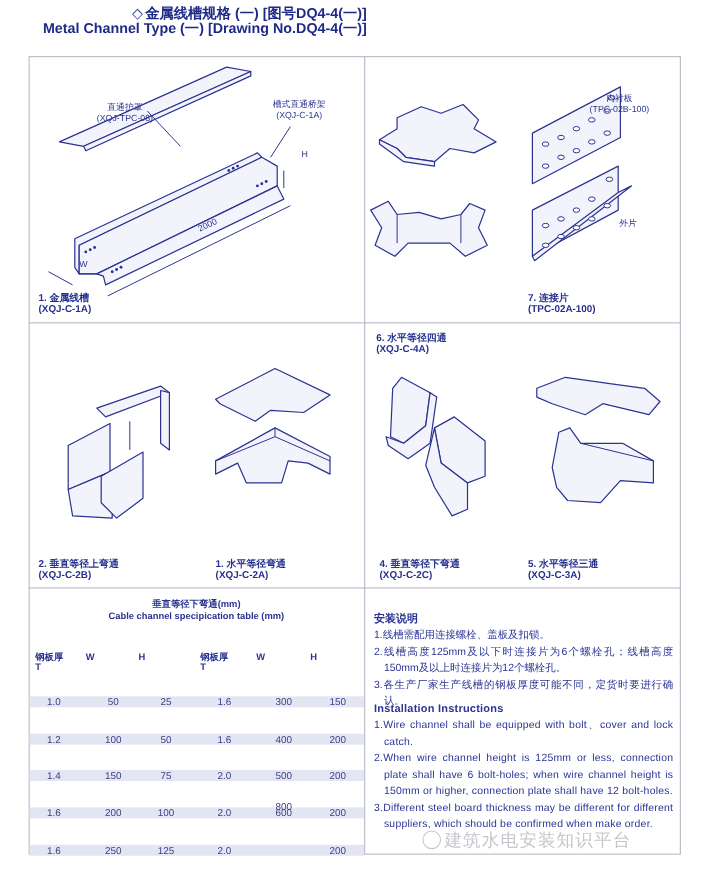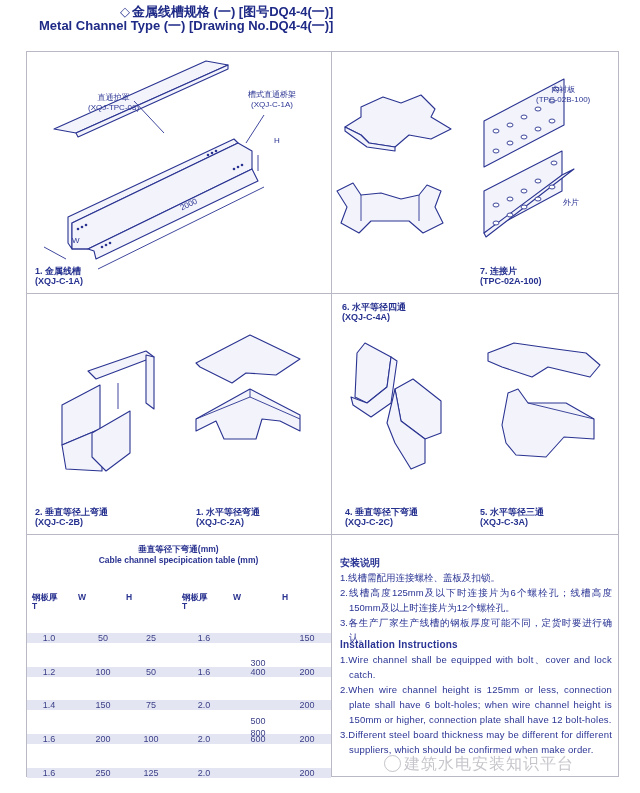--- a/index.html
+++ b/index.html
@@ -206,35 +206,35 @@
 <div class="row" style="top:667px;"></div>
 <div class="row" style="top:700px;"></div>
 <div class="row" style="top:734px;"></div>
 <div class="row" style="top:768px;"></div>
 
 <div>
   <div class="cell" style="left:24px;top:633px;">1.0</div>
   <div class="cell" style="left:78px;top:633px;">50</div>
   <div class="cell" style="left:126px;top:633px;">25</div>
   <div class="cell" style="left:179px;top:633px;">1.6</div>
-  <div class="cell" style="left:233px;top:633px;margin-top:25px;">300</div>
+  <div class="cell" style="left:233px;top:633px;">300</div>
   <div class="cell" style="left:282px;top:633px;">150</div>
 
   <div class="cell" style="left:24px;top:667px;">1.2</div>
   <div class="cell" style="left:78px;top:667px;">100</div>
   <div class="cell" style="left:126px;top:667px;">50</div>
   <div class="cell" style="left:179px;top:667px;">1.6</div>
   <div class="cell" style="left:233px;top:667px;">400</div>
   <div class="cell" style="left:282px;top:667px;">200</div>
 
   <div class="cell" style="left:24px;top:700px;">1.4</div>
   <div class="cell" style="left:78px;top:700px;">150</div>
   <div class="cell" style="left:126px;top:700px;">75</div>
   <div class="cell" style="left:179px;top:700px;">2.0</div>
-  <div class="cell" style="left:233px;top:700px;margin-top:16px;">500</div>
+  <div class="cell" style="left:233px;top:700px;">500</div>
   <div class="cell" style="left:282px;top:700px;">200</div>
 
   <div class="cell" style="left:24px;top:734px;">1.6</div>
   <div class="cell" style="left:78px;top:734px;">200</div>
   <div class="cell" style="left:126px;top:734px;">100</div>
   <div class="cell" style="left:179px;top:734px;">2.0</div>
   <div class="cell" style="left:233px;top:734px;">600</div>
   <div class="cell" style="left:282px;top:734px;">200</div>
 
   <div class="cell" style="left:24px;top:768px;">1.6</div>

